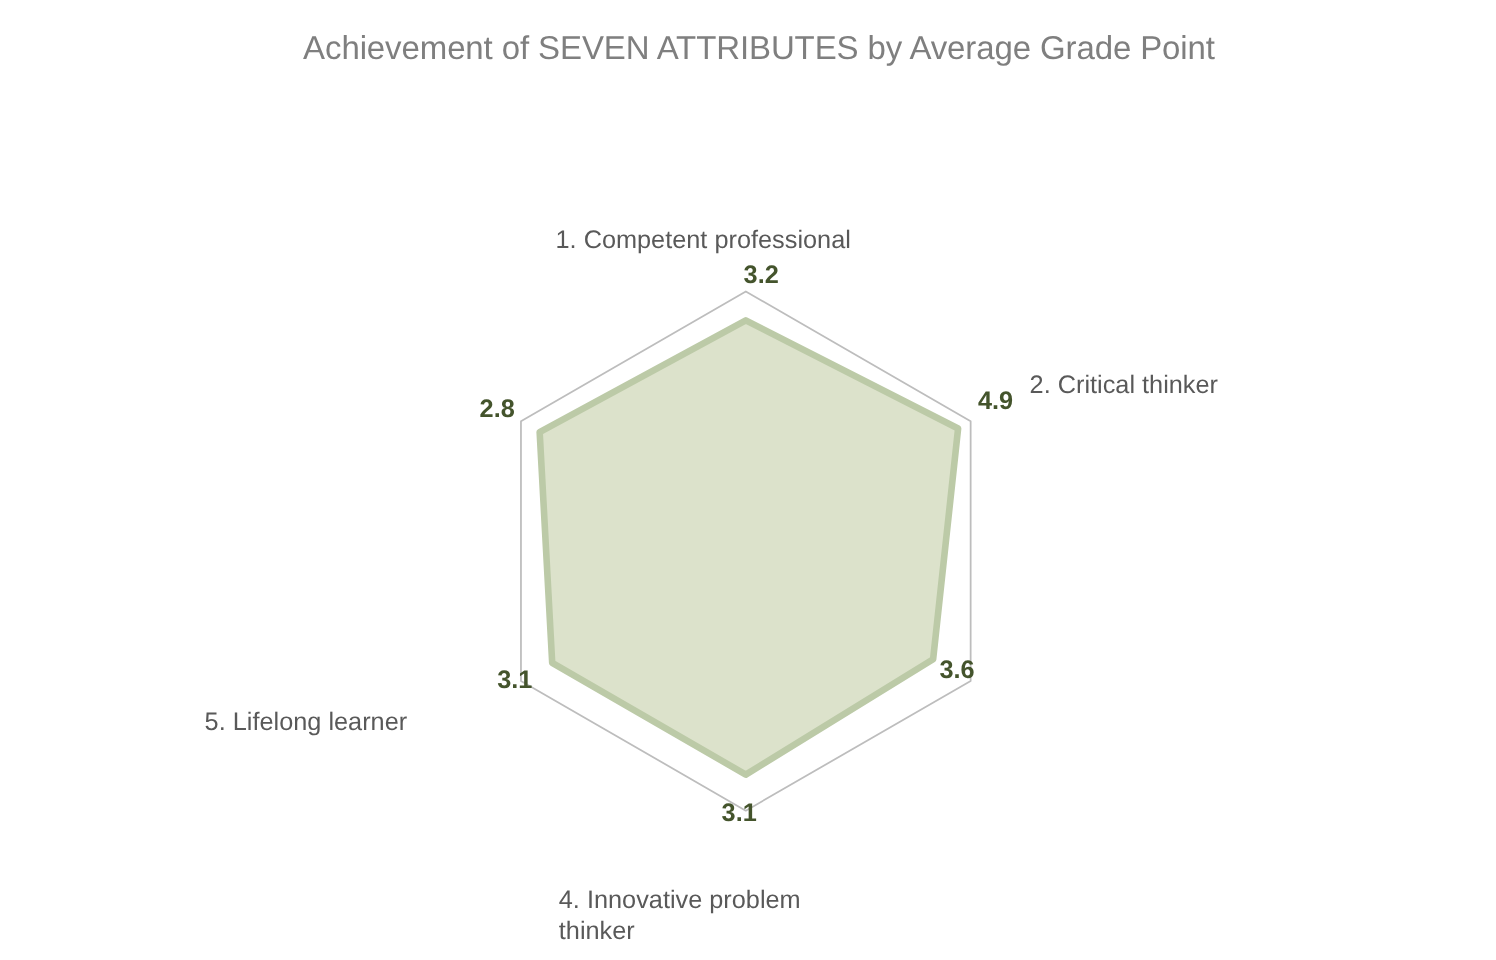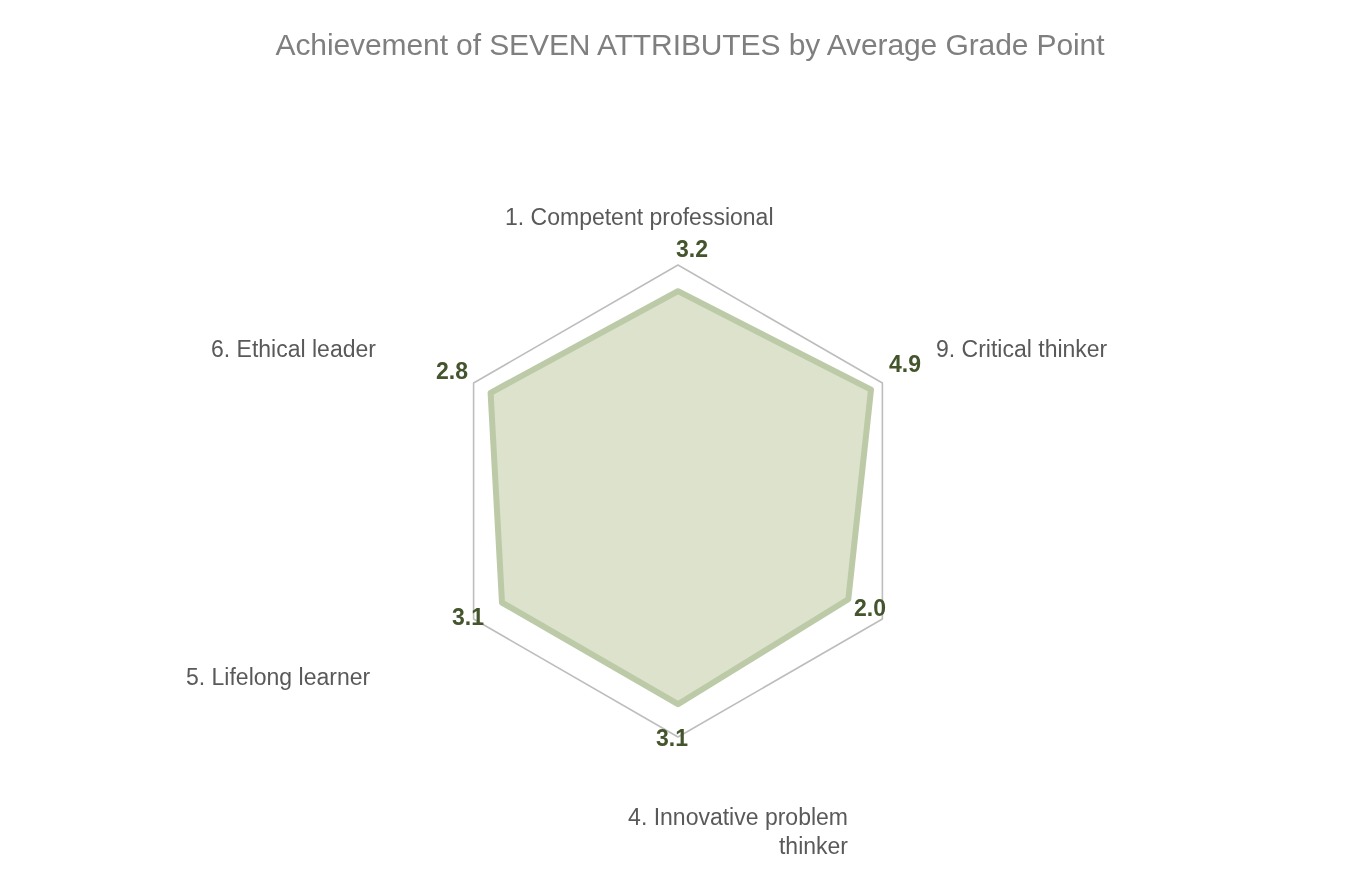--- a/index.html
+++ b/index.html
@@ -69,21 +69,21 @@
 
   .cat-label {
     position: absolute;
     font-size: 23px;
     color: #595959;
     line-height: 1.28;
     white-space: pre;
   }
   .cat-label.wrap {
     white-space: normal;
-    text-align: right;
+    text-align: left;
   }
 
   .val-label {
     position: absolute;
     font-size: 23px;
     font-weight: bold;
     color: #44542c;
     white-space: nowrap;
   }
 </style>
@@ -103,34 +103,33 @@
         <polygon class="grid-line inner-soft" points="678.0,453.8 718.9,477.4 718.9,524.6 678.0,548.2 637.1,524.6 637.1,477.4"></polygon>
       </g>
 
     <g>
       <polygon class="data-area" points="678.0,291.2 871.0,389.6 848.3,599.3 678.0,704.2 502.0,602.6 490.6,392.8" fill="#dce2cb" stroke="#bccaa7"></polygon>
     </g>
   </svg>
 
   <div class="cat-label" style="left:505px; top:164px;margin-top:39px;">1. Competent professional</div>
 
-  <div class="cat-label" style="left:936px; top:335px;">9. Critical thinker</div>
+  <div class="cat-label" style="left:936px; top:335px;">2. Critical thinker</div>
 
 
   <div class="cat-label wrap" style="left:508px; top:803px; width:340px;"><span>4. Innovative problem</span><br><span>thinker</span></div>
 
-  <div class="cat-label" style="left:186px; top:663px;text-align:center;">5. Lifelong learner</div>
+  <div class="cat-label" style="left:186px; top:642px;text-align:center;">5. Lifelong learner</div>
 
-  <div class="cat-label" style="left:211px; top:335px;">6. Ethical leader</div>
 
   <div class="val-label" style="left:656px; top:236px;margin-left:20px;">3.2</div>
 
   <div class="val-label" style="left:889px; top:351px;">4.9</div>
 
-  <div class="val-label" style="left:854px; top:595px;">2.0</div>
+  <div class="val-label" style="left:854px; top:595px;">3.6</div>
 
   <div class="val-label" style="left:656px; top:725px;">3.1</div>
 
   <div class="val-label" style="left:452px; top:604px;">3.1</div>
 
   <div class="val-label" style="left:436px; top:358px;">2.8</div>
 
 </div>
 
 </body></html>

